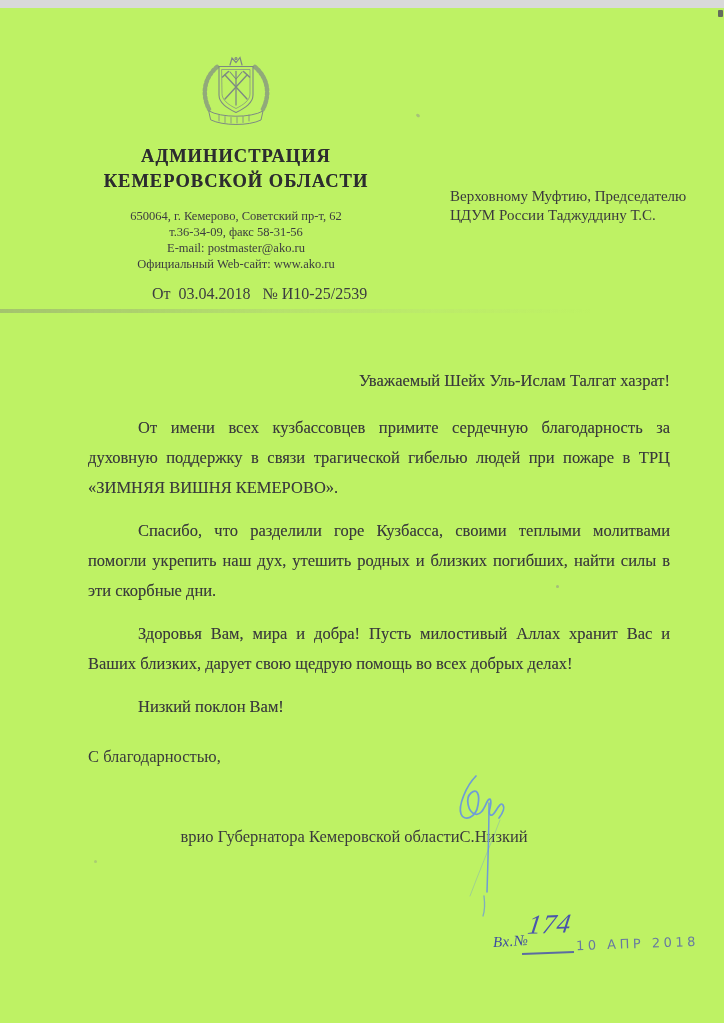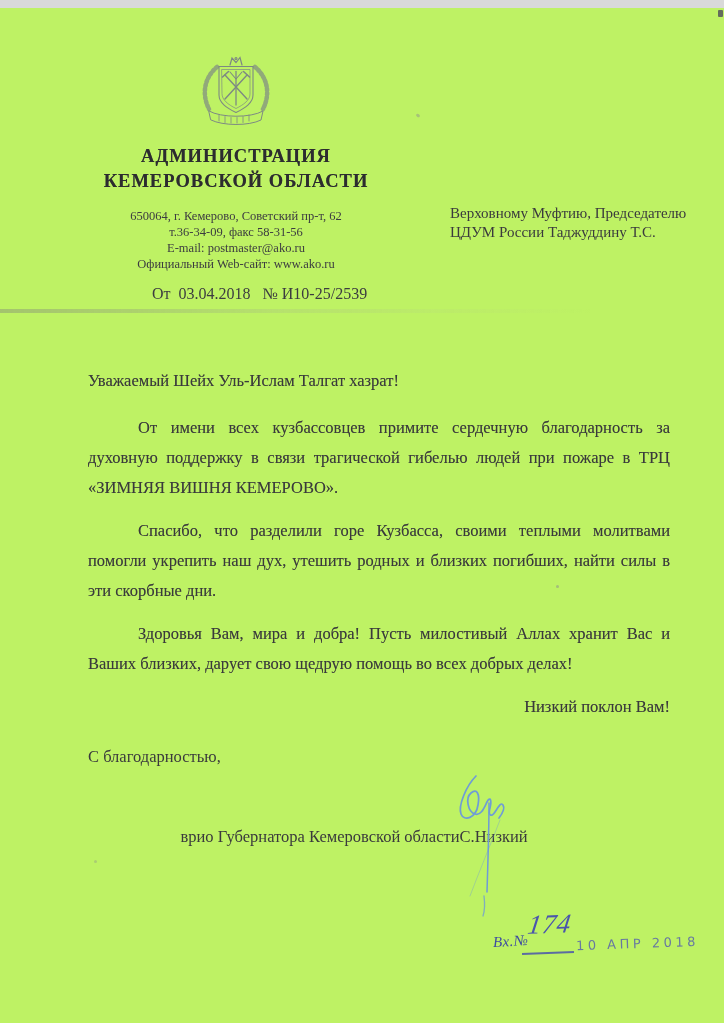--- a/index.html
+++ b/index.html
@@ -10,27 +10,27 @@
     color:#39393b;
   }
   
   .letterhead{position:absolute;left:52px;top:47px;width:368px;text-align:center;}
   .emblem{display:block;margin:0 auto;width:78px;height:70px;opacity:.88;}
   .org{font-weight:bold;font-size:18.5px;line-height:25px;letter-spacing:1px;color:#2c2c2f;margin-top:19px;
        text-shadow:0 0 .4px rgba(40,40,45,.55);}
   .addr{margin-top:14px;font-size:12.5px;line-height:16px;color:#3c3c40;}
   .ref{position:absolute;left:152px;top:277px;font-size:16px;color:#3c3c40;white-space:pre;}
   
-  .recipient{position:absolute;left:450px;top:196px;width:272px;font-size:15px;line-height:19px;color:#3a3a3d;}
+  .recipient{position:absolute;left:450px;top:179px;width:272px;font-size:15px;line-height:19px;color:#3a3a3d;}
   
   .body-text{position:absolute;left:88px;top:358px;width:582px;font-size:16.5px;line-height:30px;
              color:#3a3a3c;text-shadow:0 0 .4px rgba(50,50,55,.4);}
-  .salutation{text-align:left;margin:0 0 17px 0;}
+  .salutation{text-align:right;margin:0 0 17px 0;}
   .body-text p{margin:0 0 13px 0;text-align:justify;text-indent:50px;}
-  .body-text p:last-child{text-align:right;}
+  .body-text p:last-child{text-align:left;}
   
   .closing{position:absolute;left:88px;top:739px;font-size:16.5px;color:#3a3a3c;}
   .sig-row{position:absolute;left:88px;top:819px;width:532px;display:flex;justify-content:center;
            font-size:16.5px;color:#3a3a3c;}
   .signature-svg{position:absolute;left:432px;top:752px;width:90px;height:158px;}
   
   .stamp-label{position:absolute;left:493px;top:925px;font-size:15px;font-style:italic;
                color:#3f4da0;transform:rotate(-3deg);letter-spacing:.5px;}
   .stamp-number{position:absolute;left:528px;top:901px;font-size:27px;font-style:italic;
                 color:#4a55ad;transform:skewX(-10deg) rotate(-2deg);letter-spacing:1px;}

